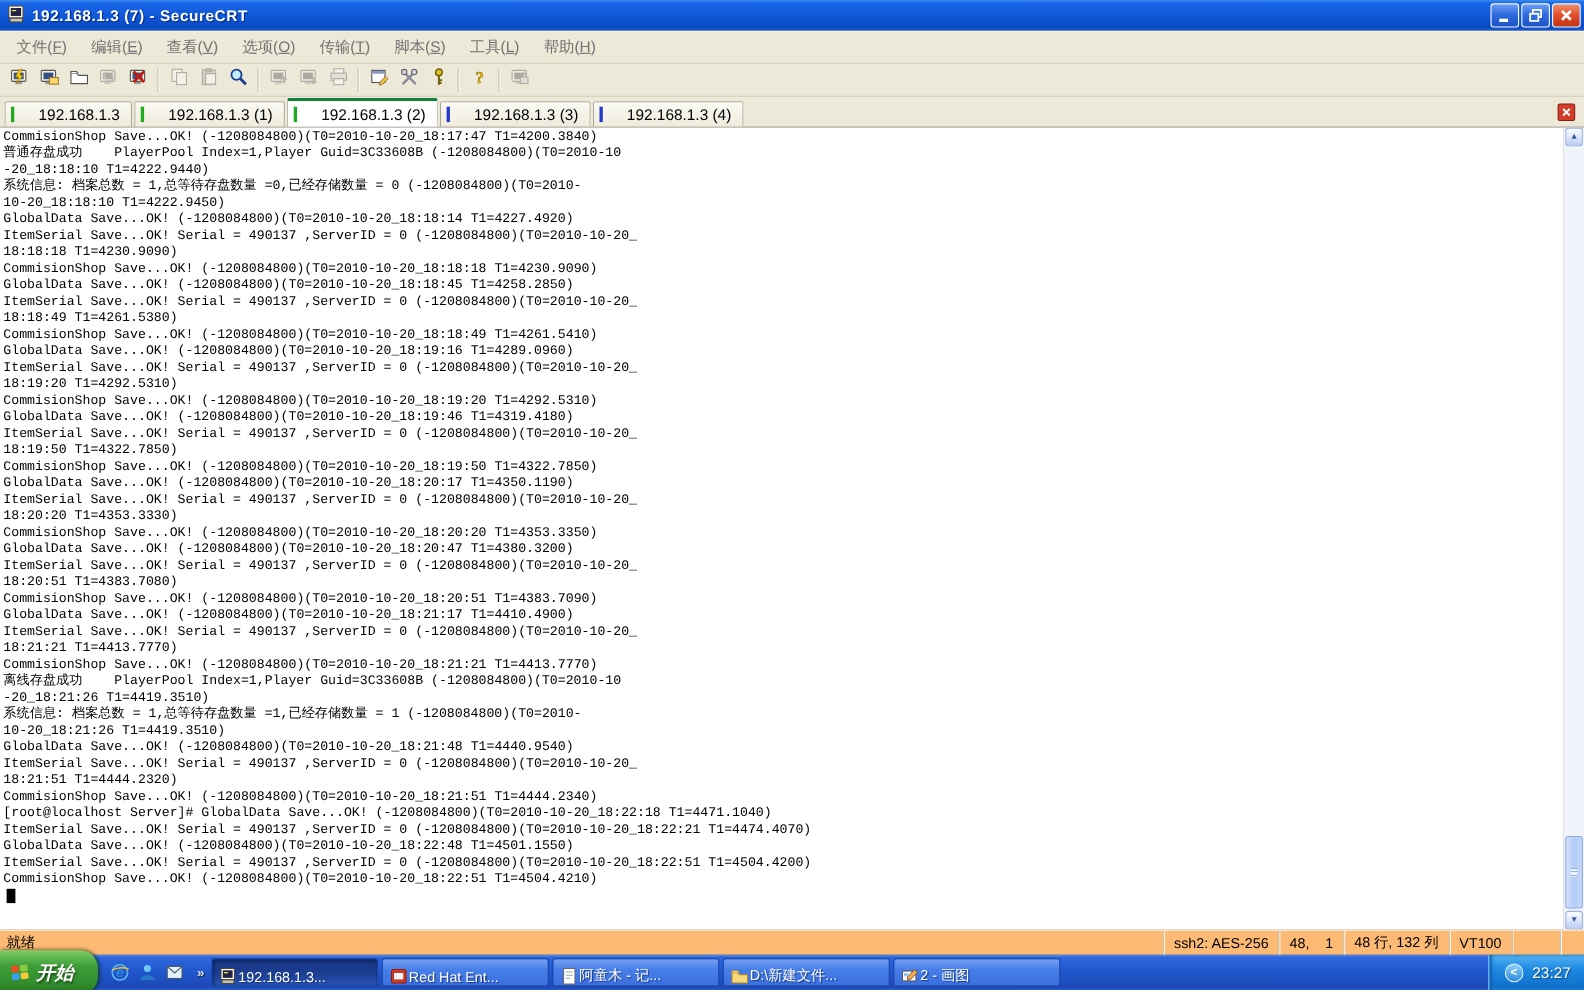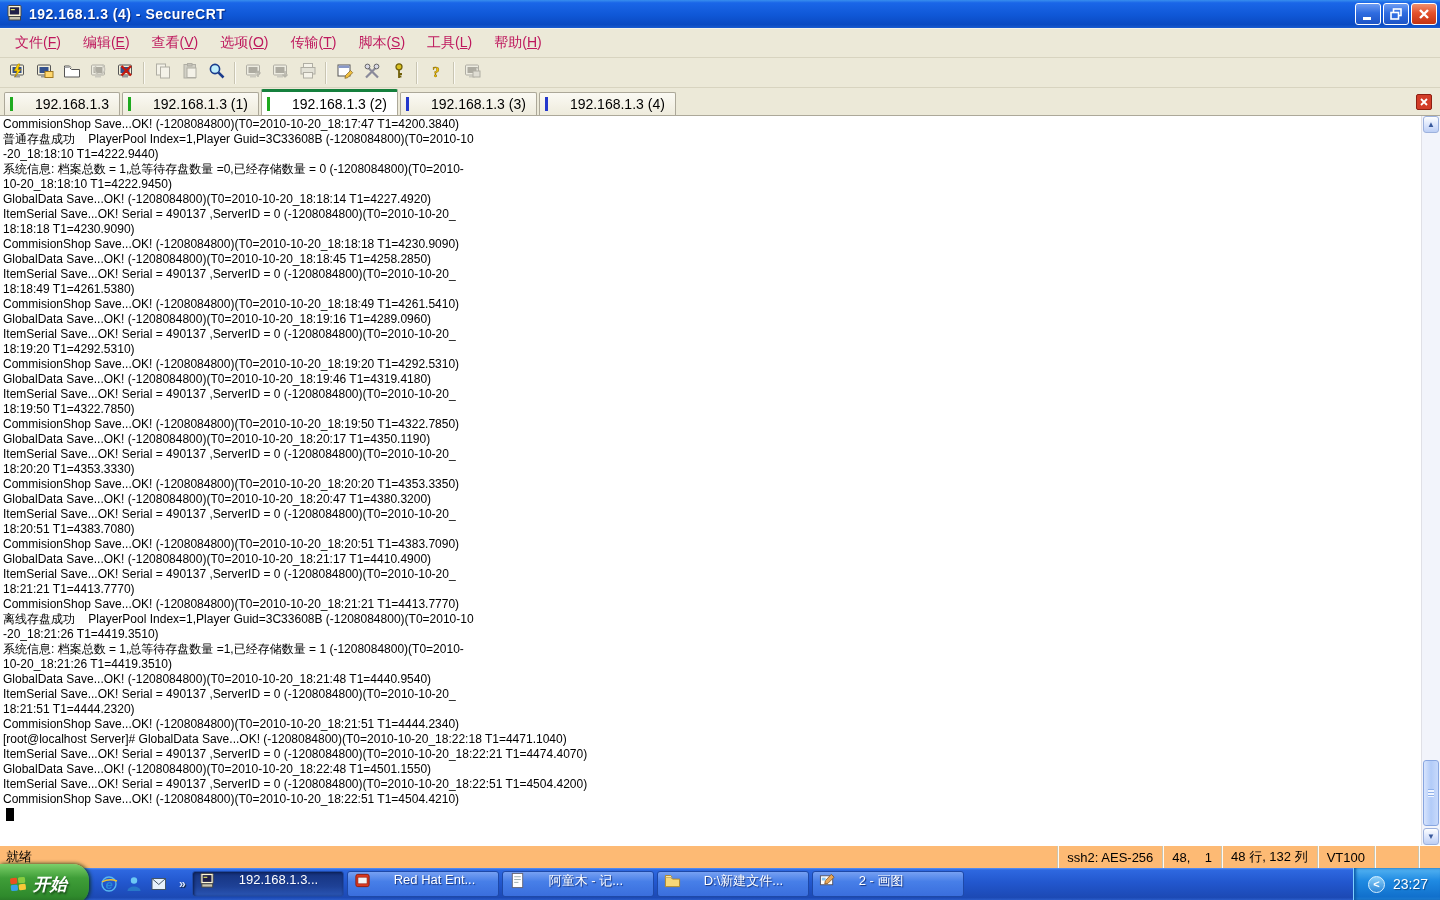--- a/index.html
+++ b/index.html
@@ -16,21 +16,21 @@
   .title-text { color:#fff; font-weight:bold; font-size:14px; letter-spacing:.5px;
     text-shadow:1px 1px 1px #03277e; flex:1; white-space:nowrap; overflow:hidden; }
   .win-btn { width:26px; height:22px; margin-left:2px; border-radius:3px; border:1px solid #fff;
     background:linear-gradient(180deg,#6e9cf2 0%,#2f6ce0 45%,#1d54c6 100%);
     display:flex; align-items:center; justify-content:center; cursor:default; }
   .win-btn.close { background:linear-gradient(180deg,#f0906e 0%,#e4512c 45%,#c43312 100%); }
 
   
   .menubar {
     height:30px; flex:0 0 30px; background:#ece9d8; display:flex; align-items:center;
-    border-top:1px solid #f6f4ea; border-bottom:1px solid #d8d4c0; padding-left:4px; font-size:14px; color:#be185d;
+    border-top:1px solid #f6f4ea; border-bottom:1px solid #d8d4c0; padding-left:4px; font-size:14px; color:#737373;
   }
   .menu-item { padding:5px 11px; white-space:nowrap; }
   .menu-item u { text-decoration:underline; }
 
   
   .toolbar {
     height:30px; flex:0 0 30px; background:#ece9d8; display:flex; align-items:center;
     border-bottom:1px solid #d8d4c0; padding-left:4px;
   }
   .tb-btn { width:27px; height:26px; display:flex; align-items:center; justify-content:center; border:1px solid transparent; }
@@ -52,21 +52,21 @@
   }
   .tab .indicator { width:3px; height:14px; margin-right:6px; }
   .tabbar-spacer { flex:1; }
   .tabbar-close {
     width:16px; height:16px; margin:0 4px 5px 0; border-radius:2px; background:#d23c28;
     border:1px solid #8e1f12; display:flex; align-items:center; justify-content:center;
   }
 
   
   .terminal { flex:1 1 auto; background:#fff; position:relative; overflow:hidden;
-    font-family:Liberation Sans, sans-serif; font-size:12px; color:#000; }
+    font-family:Liberation Mono, monospace; font-size:12px; color:#000; }
   .term-lines { padding:1px 22px 0 3px; }
   .term-line { height:15px; line-height:15px; white-space:pre; }
   .term-cursor { width:8px; height:13px; background:#000; margin:1px 0 0 3px; }
 
   
   .vscroll { position:absolute; top:0; right:0; bottom:0; width:19px;
     background:#f2f4fb; border-left:1px solid #e0e0e6; }
   .scroll-btn { position:absolute; left:1px; right:1px; height:17px; border-radius:3px;
     border:1px solid #9cb1dd; background:linear-gradient(180deg,#fdfeff 0%,#d7e2fb 60%,#bccef5 100%);
     color:#3a5a9c; font-size:8px; display:flex; align-items:center; justify-content:center; }
@@ -95,21 +95,21 @@
     height:40px; padding:0 22px 0 8px; display:flex; align-items:center; gap:5px;
     background:linear-gradient(180deg,#7ccf6a 0%,#3f9e38 35%,#2f8a2c 80%,#256e24 100%);
     border-radius:0 16px 16px 0; box-shadow:1px 0 4px #0b2d0b;
   }
   .start-label { color:#fff; font-size:17px; font-weight:bold; font-style:italic; text-shadow:1px 2px 2px #1c4f1a; }
   .quicklaunch { display:flex; align-items:center; gap:5px; padding:0 8px 0 10px; }
   .ql-icon { width:20px; height:20px; display:flex; align-items:center; justify-content:center; }
   .overflow-chevron { color:#d8e6ff; font-size:12px; font-weight:bold; margin-left:2px; text-shadow:1px 1px 1px #123; }
   .task-btns { display:flex; align-items:center; gap:3px; margin-left:6px; }
   .task-btn {
-    width:152px; height:26px; border-radius:3px; display:flex; align-items:flex-start; gap:23px; padding:0 6px;
+    width:152px; height:26px; border-radius:3px; display:flex; align-items:flex-end; gap:1px; padding:0 6px;
     background:linear-gradient(180deg,#77a0f2 0%,#477fe8 40%,#3a6edd 100%);
     border:1px solid #1e49a8; color:#fff; font-size:13px; white-space:nowrap; overflow:hidden;
     text-shadow:1px 1px 1px #16337c;
   }
   .task-btn.active { background:linear-gradient(180deg,#16337e 0%,#1e4196 60%,#2a55b4 100%); box-shadow:inset 1px 1px 3px #0a1c4c; }
   .task-btn .tb-ico { width:17px; height:17px; flex:0 0 17px; }
   .tray {
     margin-left:auto; height:32px; display:flex; align-items:center; gap:8px; padding:0 12px 0 14px;
     background:linear-gradient(180deg,#55b4f2 0%,#1f8ae2 40%,#1170cc 90%,#2287dc 100%);
     border-left:1px solid #7fd2ff; box-shadow:inset 2px 0 3px #0c5aa8;
@@ -124,21 +124,21 @@
 
 <div class="screen">
 
   <div class="titlebar">
     <span class="app-icon"><svg width="18" height="18" viewBox="0 0 18 18" xmlns="http://www.w3.org/2000/svg">
           <rect x="2" y="1.5" width="13" height="11" rx="1" fill="#fff8d8" stroke="#444"></rect>
           <rect x="3.8" y="3.3" width="9.4" height="7.2" fill="#202048"></rect>
           <rect x="3" y="12.5" width="11.5" height="3.5" fill="#c8c4b0" stroke="#444"></rect>
           <rect x="4.8" y="5" width="4" height="1.2" fill="#e8e860"></rect>
         </svg></span>
-    <span class="title-text">192.168.1.3 (4) - SecureCRT</span>
+    <span class="title-text">192.168.1.3 (7) - SecureCRT</span>
     <span class="win-btn">
         <svg width="16" height="16" viewBox="0 0 16 16" xmlns="http://www.w3.org/2000/svg">
           <rect x="3" y="11" width="8" height="3" fill="#fff"></rect>
         </svg>
       </span>
     <span class="win-btn">
         <svg width="16" height="16" viewBox="0 0 16 16" xmlns="http://www.w3.org/2000/svg">
           <rect x="5.5" y="3" width="7.5" height="6.5" fill="none" stroke="#fff" stroke-width="1.6"></rect>
           <rect x="3" y="6.5" width="7.5" height="6.5" fill="#2f6ce0" stroke="#fff" stroke-width="1.6"></rect>
         </svg>

